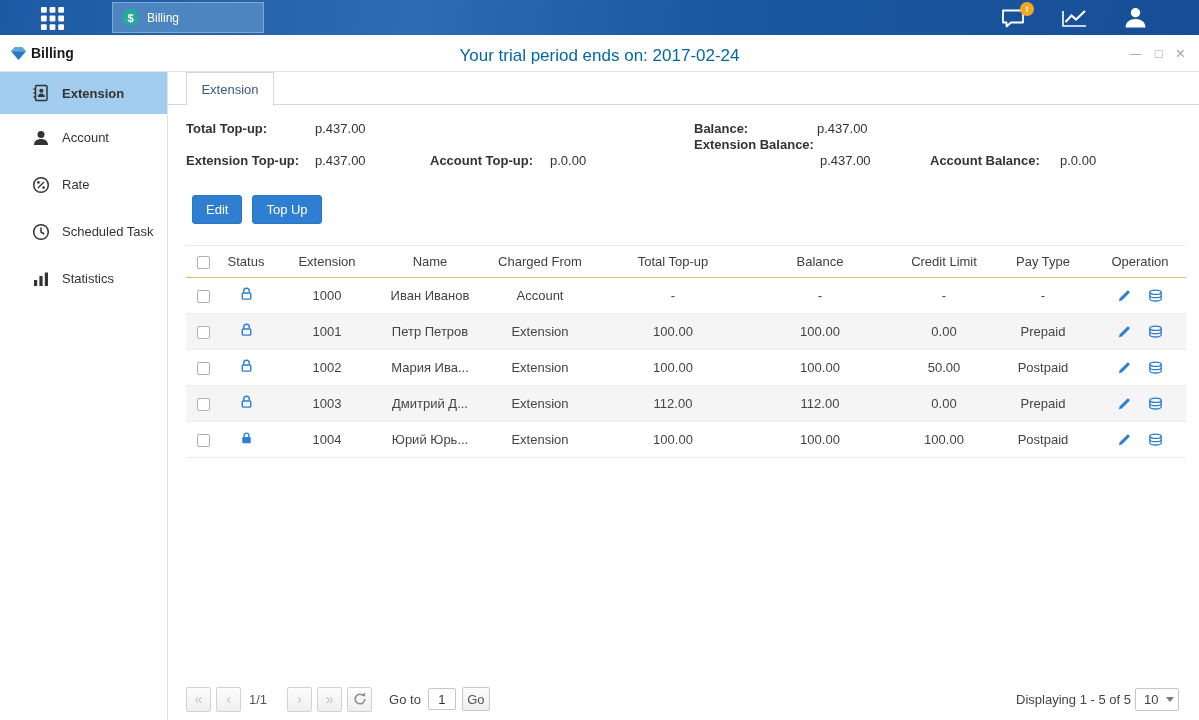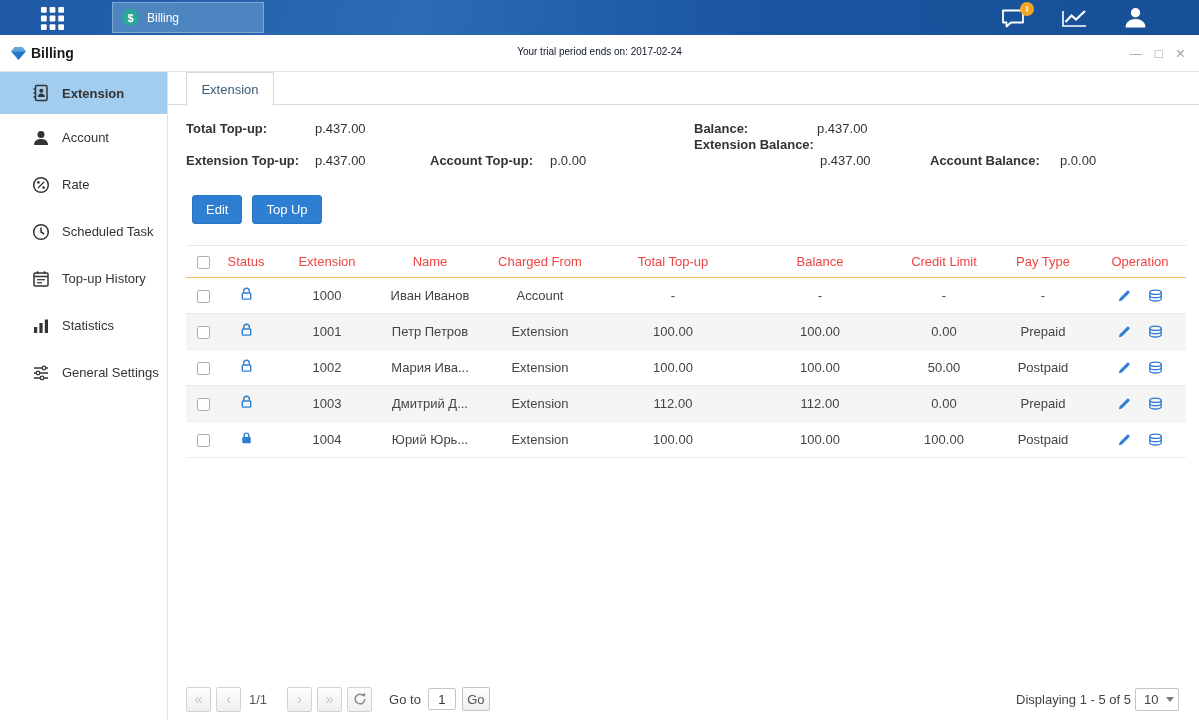--- a/index.html
+++ b/index.html
@@ -34,21 +34,21 @@
     display:flex; align-items:center; justify-content:center;
   }
 
   
   .titlebar {
     position:absolute; top:35px; left:0; width:1199px; height:37px;
     background:#fff; border-bottom:1px solid #e3e3e3;
   }
   .app-logo { position:absolute; left:10px; top:11px; }
   .app-title { position:absolute; left:31px; top:10px; font-size:14px; font-weight:bold; color:#1a1a1a; }
-  .trial-notice { position:absolute; left:0; right:0; top:11px; text-align:center; color:#0f172a; font-size:10px; }
+  .trial-notice { position:absolute; left:0; right:0; top:11px; text-align:center; color:#0369a1; font-size:17px; }
   .win-controls { position:absolute; right:14px; top:0; height:37px; display:flex; align-items:center; gap:13px; color:#a3a3a3; }
   .win-btn { cursor:pointer; font-size:13px; line-height:1; }
   .win-btn.min { font-size:12px; }
   .win-btn.close { font-size:16px; }
 
   
   .sidebar {
     position:absolute; top:72px; left:0; width:168px; bottom:0;
     background:#fff; border-right:1px solid #e2e2e2;
   }
@@ -82,21 +82,21 @@
   .btn-primary {
     background:#2e7fd1; border:1px solid #2b76c3; border-radius:3px;
     color:#fff; font-size:13px; padding:6px 13px; cursor:pointer;
     font-family:inherit;
   }
 
   
   .table-wrap { position:absolute; top:173px; left:18px; right:13px; }
   table.tbl { width:100%; border-collapse:collapse; table-layout:fixed; }
   .tbl th {
-    height:32px; font-weight:normal; color:#ef4444; font-size:13px;
+    height:32px; font-weight:normal; color:#404040; font-size:13px;
     border-top:1px solid #e8e8e8; border-bottom:1px solid #edbe6a;
     text-align:center; white-space:nowrap; overflow:hidden;
   }
   .tbl td {
     height:35px; color:#444; font-size:13px; text-align:center;
     border-bottom:1px solid #ececec; white-space:nowrap; overflow:hidden; text-overflow:ellipsis;
   }
   .tbl tbody tr:nth-child(even) { background:#f5f5f5; }
   .cb {
     display:inline-block; width:13px; height:13px; background:#fff;
@@ -237,52 +237,26 @@
       <svg width="18" height="18" viewBox="0 0 18 18">
         <circle cx="9" cy="9" r="7.3" fill="none" stroke="#333" stroke-width="1.5"></circle>
         <path d="M9 4.5 V9 l3.2 2" stroke="#333" stroke-width="1.5" fill="none"></path>
       </svg>
     </span>
     <span>Scheduled Task</span>
   </div>
   <div class="side-item">
     <span class="side-icon">
       <svg width="18" height="18" viewBox="0 0 18 18">
-        <rect x="2" y="3" width="14" height="13" rx="1" fill="none" stroke="#333" stroke-width="1.5"></rect>
-        <line x1="2" y1="6.5" x2="16" y2="6.5" stroke="#333" stroke-width="1.5"></line>
-        <line x1="5.5" y1="1.2" x2="5.5" y2="4" stroke="#333" stroke-width="1.5"></line>
-        <line x1="12.5" y1="1.2" x2="12.5" y2="4" stroke="#333" stroke-width="1.5"></line>
-        <line x1="5" y1="9.7" x2="13" y2="9.7" stroke="#333" stroke-width="1.2"></line>
-        <line x1="5" y1="12.7" x2="10" y2="12.7" stroke="#333" stroke-width="1.2"></line>
-      </svg>
-    </span>
-    <span>Top-up History</span>
-  </div>
-  <div class="side-item">
-    <span class="side-icon">
-      <svg width="18" height="18" viewBox="0 0 18 18">
         <rect x="2" y="10" width="3.2" height="6" fill="#333"></rect>
         <rect x="7.4" y="6" width="3.2" height="10" fill="#333"></rect>
         <rect x="12.8" y="2.5" width="3.2" height="13.5" fill="#333"></rect>
       </svg>
     </span>
     <span>Statistics</span>
-  </div>
-  <div class="side-item">
-    <span class="side-icon">
-      <svg width="18" height="18" viewBox="0 0 18 18">
-        <line x1="2" y1="4" x2="16" y2="4" stroke="#333" stroke-width="1.5"></line>
-        <circle cx="12" cy="4" r="1.8" fill="#fff" stroke="#333" stroke-width="1.3"></circle>
-        <line x1="2" y1="9" x2="16" y2="9" stroke="#333" stroke-width="1.5"></line>
-        <circle cx="6" cy="9" r="1.8" fill="#fff" stroke="#333" stroke-width="1.3"></circle>
-        <line x1="2" y1="14" x2="16" y2="14" stroke="#333" stroke-width="1.5"></line>
-        <circle cx="10" cy="14" r="1.8" fill="#fff" stroke="#333" stroke-width="1.3"></circle>
-      </svg>
-    </span>
-    <span>General Settings</span>
   </div>
 </div>
 
 <div class="main">
   <div class="tabbar">
     <div class="tab-active">Extension</div>
   </div>
 
   <span class="s-label p-total-l">Total Top-up:</span>
   <span class="s-value p-total-v">p.437.00</span>

